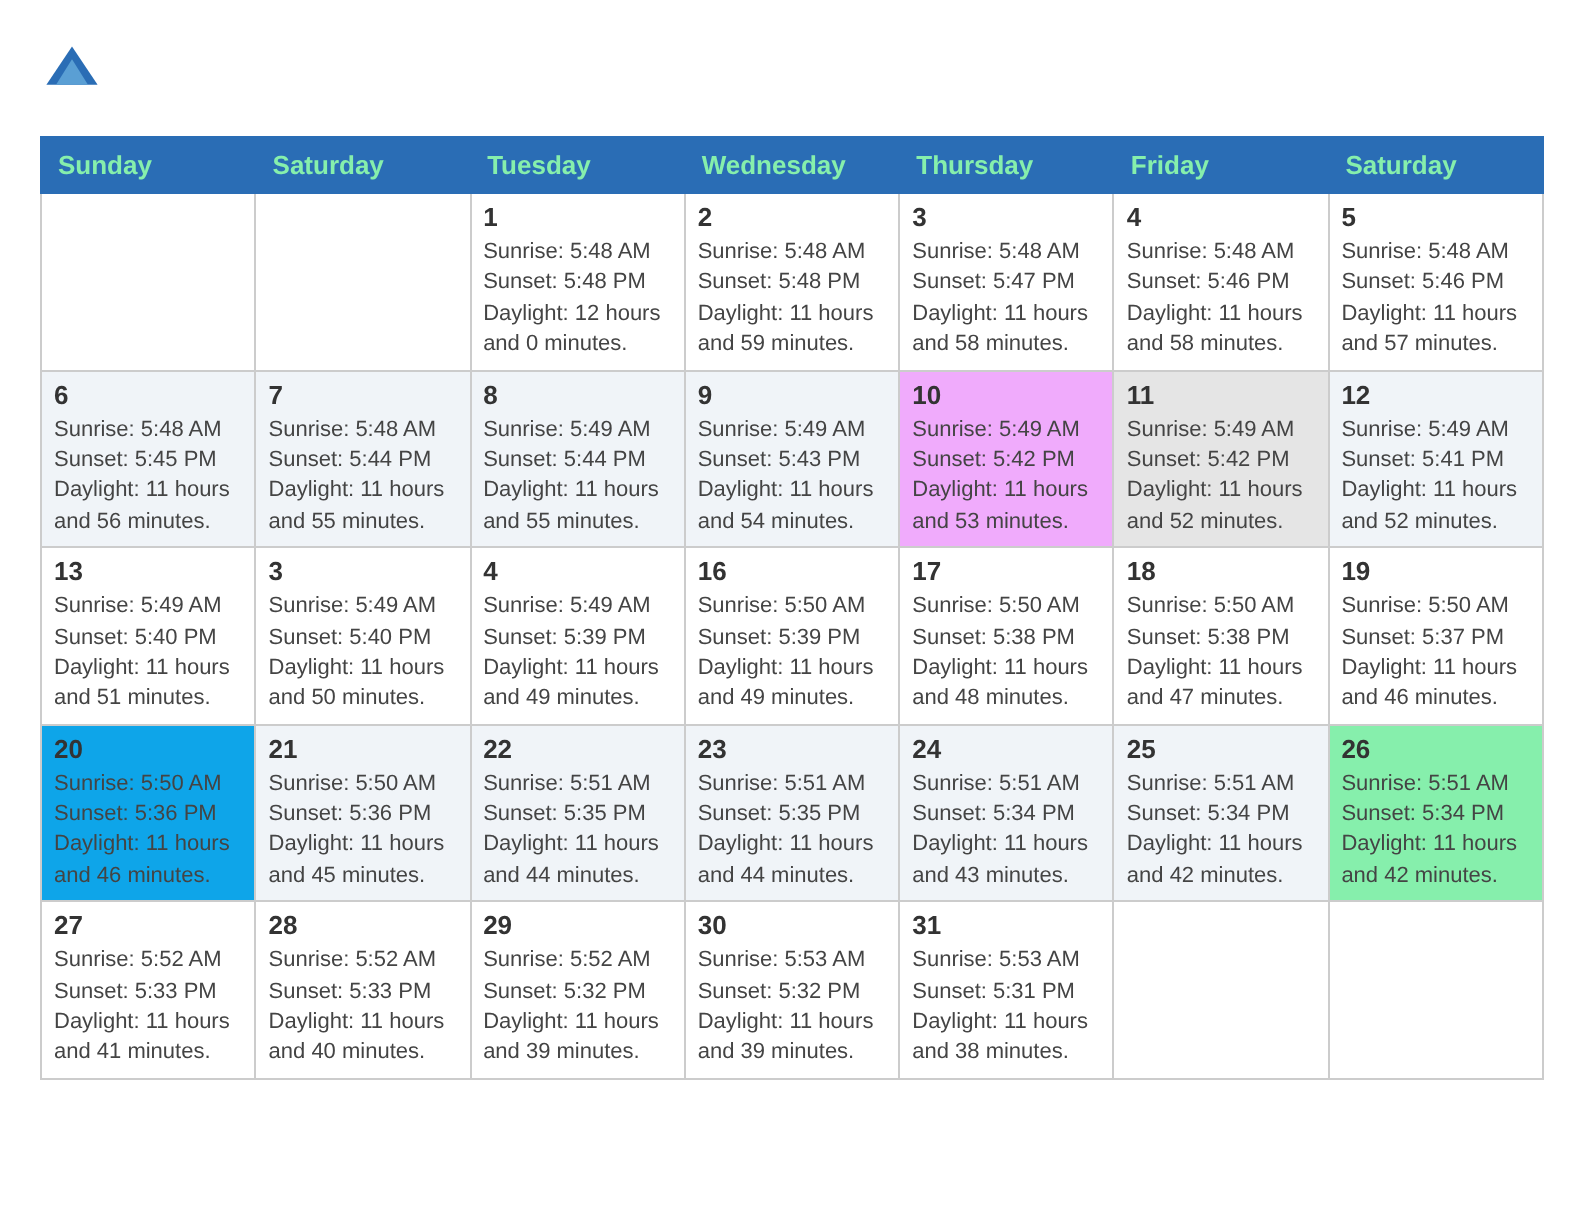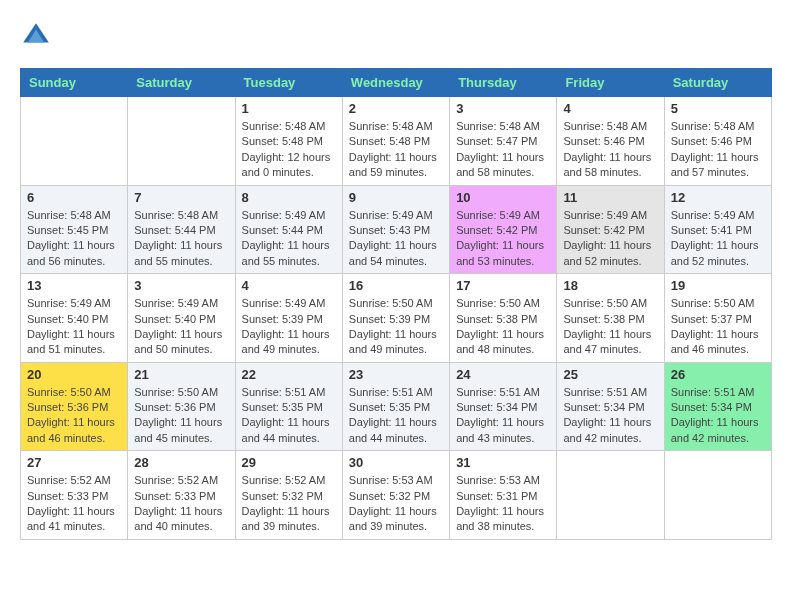--- a/index.html
+++ b/index.html
@@ -252,21 +252,21 @@
         </td>
         <td>
           <div class="day-number">19</div>
           <div class="day-info" style="white-space: pre-line;">Sunrise: 5:50 AM
 Sunset: 5:37 PM
 Daylight: 11 hours
 and 46 minutes.</div>
         </td>
       </tr>
       <tr>
-        <td style="background-color: #fde047;">
+        <td style="background-color: #0ea5e9;">
           <div class="day-number">20</div>
           <div class="day-info" style="white-space: pre-line;">Sunrise: 5:50 AM
 Sunset: 5:36 PM
 Daylight: 11 hours
 and 46 minutes.</div>
         </td>
         <td style="background-color: rgb(240, 244, 248);">
           <div class="day-number">21</div>
           <div class="day-info" style="white-space: pre-line;">Sunrise: 5:50 AM
 Sunset: 5:36 PM

